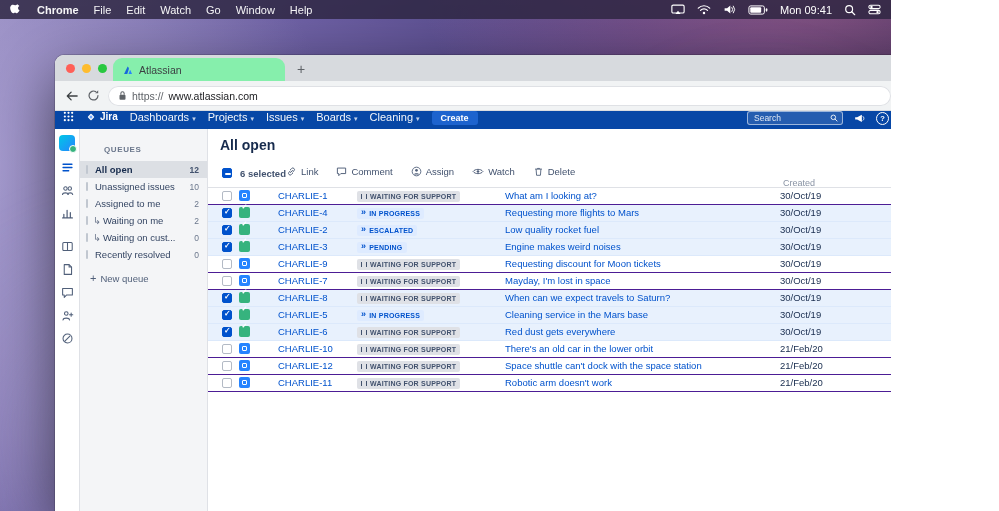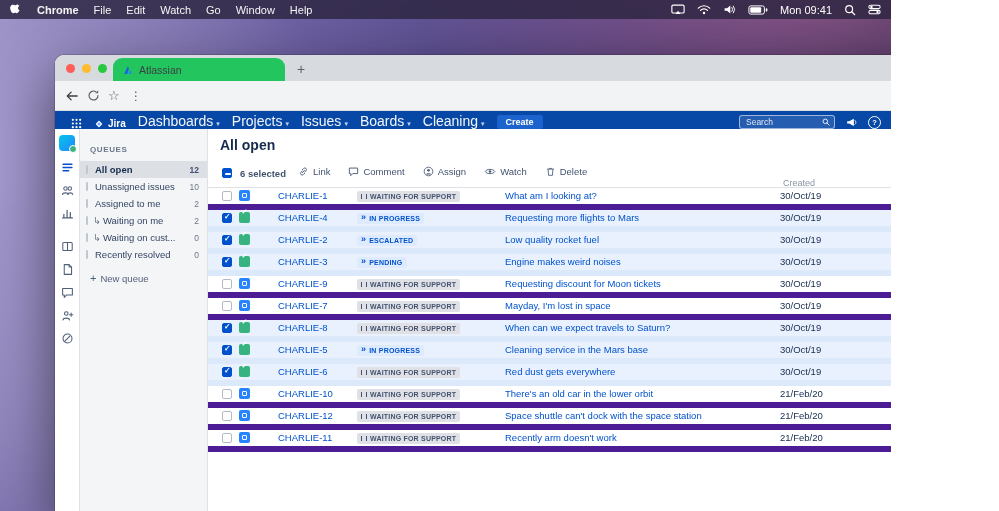--- a/index.html
+++ b/index.html
@@ -24,38 +24,38 @@
   .mb-ic{display:inline-flex;align-items:center;color:#fff}
   .mb-clock{font-size:11px}
 
   
   .window{position:absolute;left:55px;top:55px;width:889px;height:456px;border-radius:9px 9px 0 0;
     overflow:hidden;box-shadow:0 22px 60px rgba(0,0,0,.55), 0 0 0 1px rgba(0,0,0,.15);background:#fff}
   .tabstrip{height:26px;background:#d7dade;display:flex;align-items:flex-end;position:relative}
   .lights{position:absolute;left:11px;top:9px;display:flex;gap:7px}
   .light{width:9px;height:9px;border-radius:50%}
   .light.red{background:#ff5f57}.light.yellow{background:#febc2e}.light.green{background:#28c840}
-  .tab{margin-left:58px;width:172px;height:23px;background:#22c55e;border-radius:9px 9px 0 0;
+  .tab{margin-left:58px;width:172px;height:23px;background:#86efac;border-radius:9px 9px 0 0;
     display:flex;align-items:center;gap:6px;padding:8px 10px;box-sizing:border-box}
   .tab-title{font-size:10.5px;color:#3c4043;white-space:nowrap}
   .newtab{font-size:14px;color:#5f6368;margin-left:12px;padding-bottom:4px;cursor:default}
   .toolbar{height:30px;background:#f1f3f4;display:flex;align-items:center;padding:0 10px;gap:8px;
     border-bottom:1px solid #dadce0;box-sizing:border-box}
   .nav-btn{color:#5f6368;display:inline-flex;align-items:center}
   .omnibox{flex:1;height:20px;background:#fff;border-radius:11px;display:flex;align-items:center;
     gap:5px;padding:0 10px;box-shadow:0 0 0 1px #dfe1e5 inset}
   .omni-scheme{font-size:10.5px;color:#5f6368}
   .omni-host{font-size:10.5px;color:#202124}
   .tool-right{display:flex;align-items:center;gap:10px;color:#5f6368}
   .star{font-size:13px;line-height:1}
   .dots3{font-size:12px;letter-spacing:1px}
 
   
-  .jnav{height:18px;background:#0747a6;display:flex;align-items:flex-end;gap:12px;padding:0 16px;color:#fff}
-  .jnav-item{font-size:14px;opacity:.95;cursor:default;white-space:nowrap}
+  .jnav{height:18px;background:#0747a6;display:flex;align-items:flex-start;gap:12px;padding:0 8px;color:#fff}
+  .jnav-item{font-size:11px;opacity:.95;cursor:default;white-space:nowrap}
   .jnav-item::after{content:"▾";font-size:7px;margin-left:3px;opacity:.8}
   .jlogo{display:flex;align-items:center;gap:4px;font-weight:700;font-size:10px}
   .create-btn{background:#1d63ce;border-radius:3px;font-size:9px;padding:2px 9px;font-weight:600;cursor:default}
   .jnav-right{margin-left:auto;display:flex;align-items:center;gap:11px}
   .jsearch{width:86px;height:12px;background:rgba(255,255,255,.12);border:1px solid rgba(255,255,255,.55);
     border-radius:3px;display:flex;align-items:center;padding:0 4px;gap:4px}
   .jsearch input{flex:1;border:none;background:transparent;outline:none;color:#fff;font-size:8.5px;
     font-family:"Liberation Sans",sans-serif;min-width:0}
   .jsearch input::placeholder{color:rgba(255,255,255,.85)}
   .help-circle{width:11px;height:11px;border:1px solid #fff;border-radius:50%;font-size:7.5px;
@@ -68,21 +68,21 @@
     align-items:center;padding-top:6px;box-sizing:border-box}
   .proj-avatar{position:relative;width:16px;height:16px;border-radius:4px;
     background:linear-gradient(135deg,#00c7e6,#2684ff)}
   .proj-dot{position:absolute;right:-2px;bottom:-2px;width:6px;height:6px;border-radius:50%;
     background:#36b37e;border:1px solid #fff}
   .rail-icon{color:#505f79;margin-top:10px;display:flex}
   .rail-icon.active{color:#0052cc}
   .rail-gap{margin-top:20px}
 
   .queues{width:128px;background:#f4f5f7;border-right:1px solid #dfe1e6;box-sizing:border-box;position:relative}
-  .q-header{font-size:8px;font-weight:700;letter-spacing:.6px;color:#6b778c;margin:16px 0 7px 10px}
+  .q-header{font-size:8px;font-weight:700;letter-spacing:.6px;color:#6b778c;margin:16px 0 7px 24px}
   .q-item{height:17px;display:flex;align-items:center;padding:0 8px 0 6px;cursor:default}
   .q-item.selected{background:#dcdfe4}
   .q-bar{width:2px;height:9px;background:#c1c7d0;border-radius:1px;margin-right:5px;flex:none}
   .q-label{font-size:9.5px;color:#344563;white-space:nowrap;overflow:hidden;display:flex;align-items:center}
   .q-label i,.q-label b{font-style:normal;font-weight:400}
   .q-item.selected .q-label b{font-weight:700;color:#172b4d}
   .q-prefix{color:#6b778c;margin-right:2px}
   .q-count{margin-left:auto;font-size:8.5px;color:#6b778c}
   .q-item.selected .q-count{font-weight:700;color:#42526e}
   .new-queue{margin:10px 0 0 10px;font-size:9.5px;color:#505f79;display:flex;align-items:center;gap:4px;cursor:default}
@@ -95,28 +95,28 @@
   .more-ic{font-size:10px;letter-spacing:1px;font-weight:700}
 
   .bulkbar{position:absolute;left:0;right:0;top:36px;height:22px;border-bottom:1px solid #dfe1e6}
   .cb{display:inline-block;width:10px;height:10px;border:1px solid #b3bac5;border-radius:2px;
     background:#fff;box-sizing:border-box;position:relative}
   .cb.checked,.cb.indet{background:#0052cc;border-color:#0052cc}
   .cb.checked::after{content:"✓";position:absolute;left:1px;top:-2px;color:#fff;font-size:8px;font-weight:700}
   .cb.indet::after{content:"";position:absolute;left:2px;top:4px;width:6px;height:2px;background:#fff;border-radius:1px}
   .bulk-cb{position:absolute;left:14px;top:3px}
   .sel-label{position:absolute;left:32px;top:3px;font-size:9.5px;font-weight:700;color:#42526e}
-  .bulk-actions{position:absolute;left:90px;top:1px;display:flex;gap:18px}
+  .bulk-actions{position:absolute;left:78px;top:1px;display:flex;gap:18px}
   .action-btn{display:flex;align-items:center;gap:4px;font-size:9.5px;color:#42526e;cursor:default}
   .action-btn svg{color:#505f79}
   .col-created{position:absolute;left:575px;top:13px;font-size:9px;color:#8993a4}
   .col-due{position:absolute;left:716px;top:4px;font-size:9px;color:#8993a4}
 
   .rows{position:absolute;left:0;right:0;top:59px}
-  .row{position:relative;height:16px;border-bottom:6px solid #4c1d95}
+  .row{position:relative;height:16px;border-bottom:1px solid #4c1d95}
   .row.selected{background:#e8f1fd;border-bottom-color:#dce9fb}
   .row .cb{position:absolute;left:14px;top:3px}
   .titem{position:absolute;left:31px;top:2px;width:11px;height:11px;border-radius:2px}
   .titem.t-blue{background:#2684ff}
   .titem.t-green{background:#36b37e}
   .titem::after{content:"";position:absolute;left:3px;top:3px;width:5px;height:5px;
     border:1.2px solid #fff;border-radius:1px;box-sizing:border-box}
   .titem.t-green::after{border:none;width:auto;height:auto;content:"✓";color:#fff;font-size:7px;left:2.5px;top:-4px;font-weight:700}
   .key{position:absolute;left:70px;top:0;line-height:16px;font-size:9.5px;color:#0052cc;text-decoration:none}
   .pill{position:absolute;left:149px;top:2.5px;height:11px;display:inline-flex;align-items:center;
@@ -230,20 +230,30 @@
         <svg width="14" height="12" viewBox="0 0 16 14">
             <path d="M14 7H3M7 2.5L2.5 7 7 11.5" fill="none" stroke="#3c4043" stroke-width="1.5" stroke-linecap="round" stroke-linejoin="round"></path>
           </svg>
       </span>
       <span class="nav-btn">
         <svg width="13" height="13" viewBox="0 0 16 16">
             <path d="M13.5 8A5.5 5.5 0 1 1 10.7 3.2" fill="none" stroke="#5f6368" stroke-width="1.5" stroke-linecap="round"></path>
             <path d="M13.8 1.5v3.6h-3.6z" fill="#5f6368"></path>
           </svg>
       </span>
+      <div class="omnibox">
+        <span>
+          <svg width="9" height="11" viewBox="0 0 12 14">
+              <rect x="2" y="6" width="8" height="6.5" rx="1.2" fill="#5f6368"></rect>
+              <path d="M3.8 6V4.2a2.2 2.2 0 0 1 4.4 0V6" fill="none" stroke="#5f6368" stroke-width="1.4"></path>
+            </svg>
+        </span>
+        <span class="omni-scheme">https://</span>
+        <span class="omni-host">www.atlassian.com</span>
+      </div>
       <div class="tool-right">
         <span class="star">☆</span>
         <span class="dots3">⋮</span>
       </div>
     </div>
 
     <div class="jnav">
       <span>
         <svg width="11" height="11" viewBox="0 0 12 12">
             <g fill="#fff">
@@ -614,21 +624,21 @@
             </div>
 
             <div class="row">
               <span class="cb"></span>
               <span class="titem t-blue"></span>
               <a class="key" href="#">CHARLIE-11</a>
               <span class="pill st-gray">
                 <span class="pill-icon"></span>
                 <span>WAITING FOR SUPPORT</span>
               </span>
-              <a class="sum" href="#">Recently arm doesn't work</a>
+              <a class="sum" href="#">Robotic arm doesn't work</a>
               <span class="created">21/Feb/20</span>
             </div>
 
         </div>
       </div>
     </div>
   </div>
 </div>
 
 </body></html>

